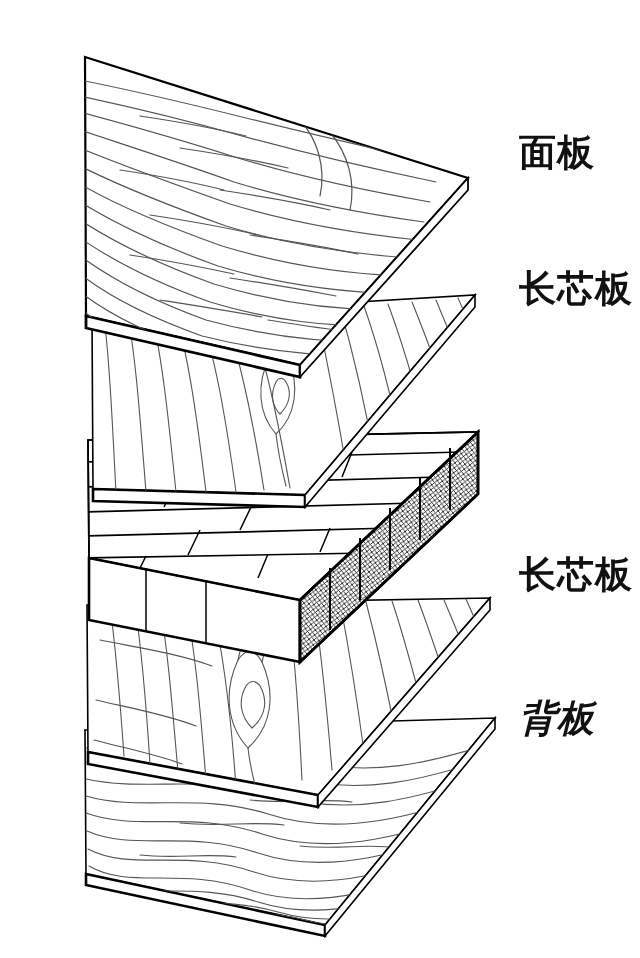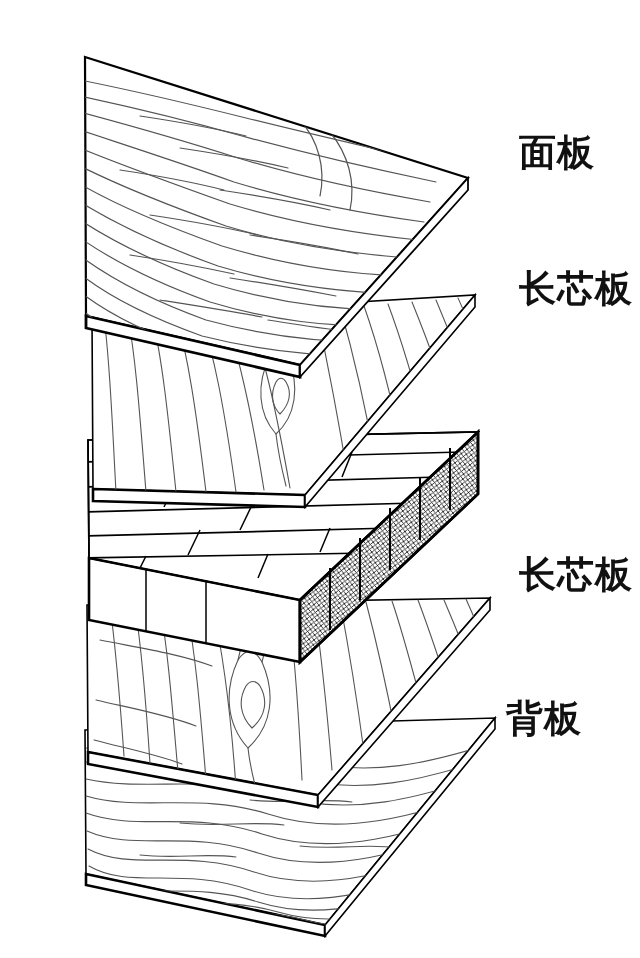--- a/index.html
+++ b/index.html
@@ -252,16 +252,16 @@
           <path d="M330,132 C348,154 356,182 350,210"></path>
         </g>
       </g>
     </g>
   </svg>
 
   <div class="label-layer">
     <div class="layer-label" style="left:519px; top:134px;">面板</div>
     <div class="layer-label" style="left:519px; top:270px;">长芯板</div>
     <div class="layer-label" style="left:519px; top:556px;">长芯板</div>
-    <div class="layer-label" style="left:506px; top:700px;">背板</div>
+    <div class="layer-label" style="left:519px; top:700px;font-style:italic;">背板</div>
   </div>
 
 </div>
 
 </body></html>

